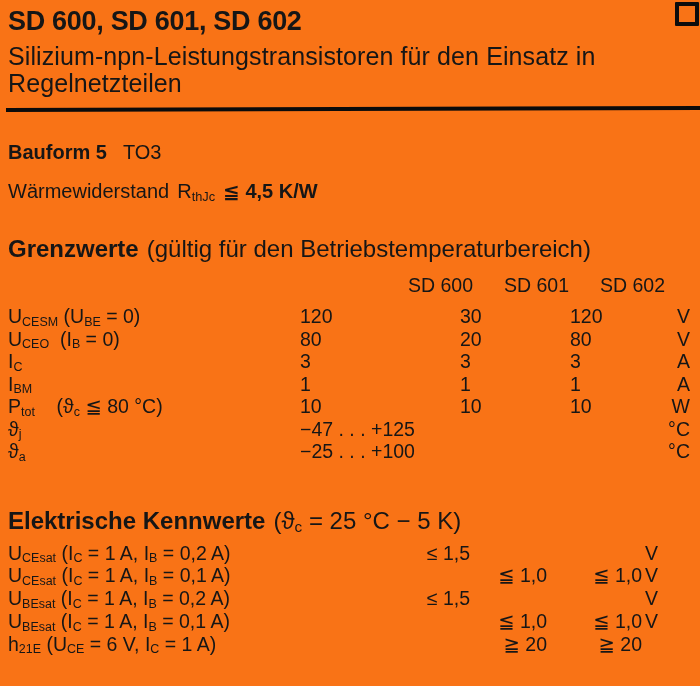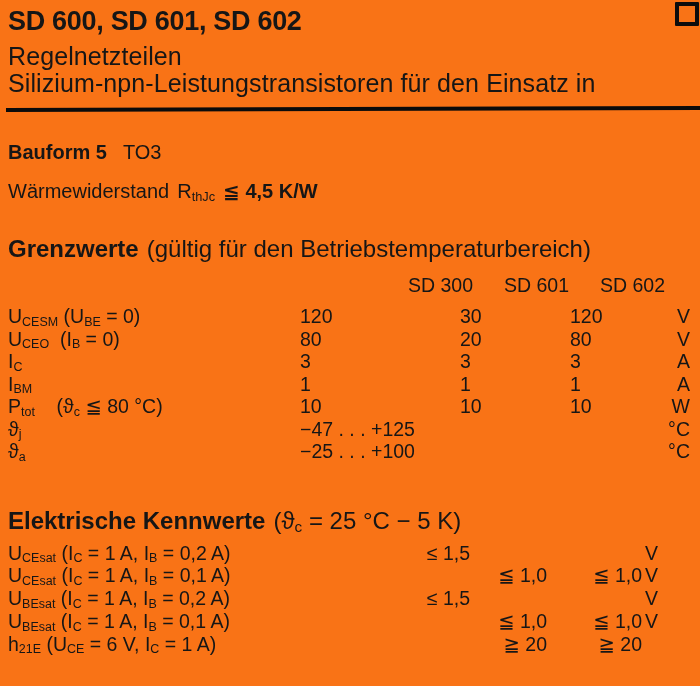--- a/index.html
+++ b/index.html
@@ -90,43 +90,43 @@
   .erow .unit { text-align: left; padding-left: 3px; }
 </style>
 </head>
 <body>
 
 <div class="page">
 
   <div class="header">
     <h1 class="title">SD 600, SD 601, SD 602</h1>
     <div class="subtitle">
+      <div>Silizium-npn-Leistungstransistoren für den Einsatz in</div>
       <div>Regelnetzteilen</div>
-      <div>Silizium-npn-Leistungstransistoren für den Einsatz in</div>
     </div>
     <div class="corner-square"></div>
   </div>
 
   <div class="rule"></div>
 
   <div class="line-bauform">
     <span class="b">Bauform 5</span><span class="bauform-val">TO3</span>
   </div>
 
   <div class="line-thermal">
     <span>Wärmewiderstand</span><span class="thermal-sym">R<sub>thJc</sub></span><span class="thermal-val">≦ 4,5 K/W</span>
   </div>
 
   <div class="section-heading">
     <span class="b">Grenzwerte</span><span class="section-note">(gültig für den Betriebstemperaturbereich)</span>
   </div>
 
   <div class="limits">
     <div class="limits-header">
-      <span class="lh">SD 300</span>
+      <span class="lh">SD 600</span>
       <span class="lh">SD 601</span>
       <span class="lh">SD 602</span>
     </div>
 
     <div class="lrow">
       <span class="cell label">U<sub>CESM</sub> (U<sub>BE</sub> = 0)</span>
       <span class="cell v">120</span>
       <span class="cell v">30</span>
       <span class="cell v">120</span>
       <span class="cell unit">V</span>

